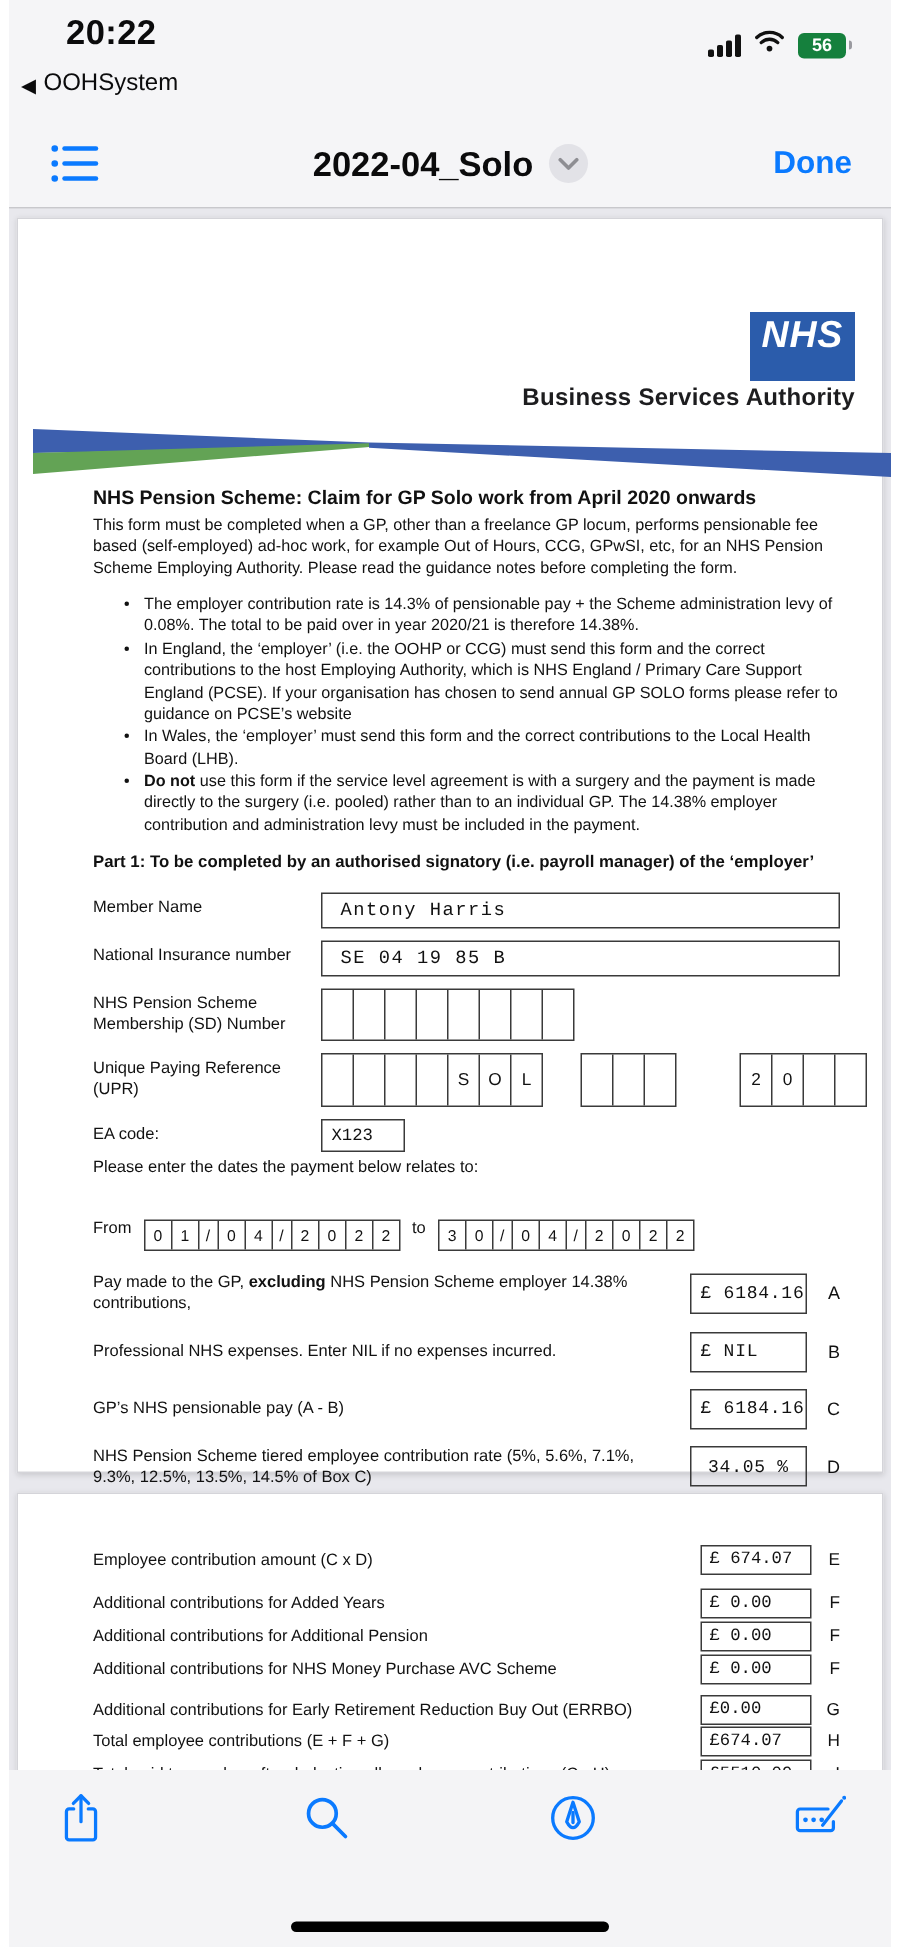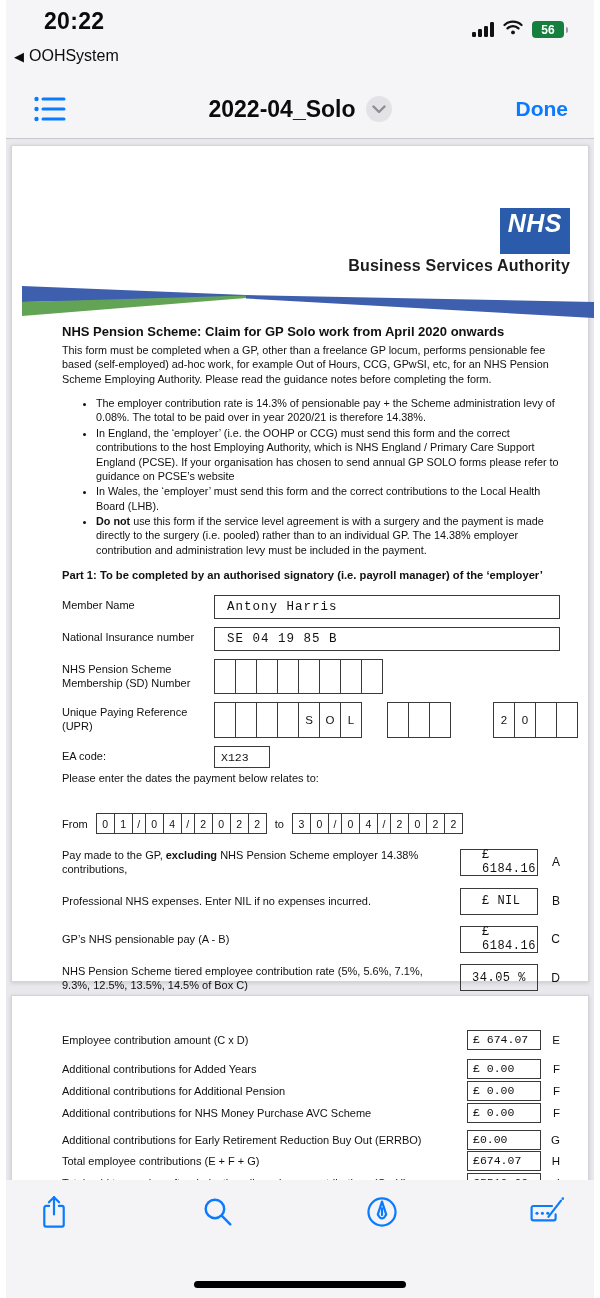--- a/index.html
+++ b/index.html
@@ -55,31 +55,31 @@
   .cells.small{height:34px;}
   .cell{width:20px;border-left:1px solid #3a3a3a;display:flex;align-items:center;justify-content:center;
         font-size:11.5px;font-family:"Liberation Sans",sans-serif;}
   .cell:first-child{border-left:none;}
   .upr-wrap{display:flex;align-items:flex-start;}
   .upr-g2{margin-left:25px;}
   .upr-g3{margin-left:42px;}
   .ea-box{border:1px solid #3a3a3a;width:48px;height:20px;display:flex;align-items:center;
           font-family:"Liberation Mono",monospace;font-size:11.5px;padding-left:6px;}
   .dates-instr{font-size:11px;margin:4px 0 8px 0;}
-  .date-row{display:flex;align-items:center;gap:8px;margin-bottom:14px;font-size:11px;margin-top:29px;}
+  .date-row{display:flex;gap:8px;margin-bottom:14px;font-size:11px;margin-top:29px;}
   .dcells{display:flex;border:1px solid #3a3a3a;height:19px;}
   .dcell{width:17px;border-left:1px solid #3a3a3a;display:flex;align-items:center;justify-content:center;
          font-size:10.5px;font-family:"Liberation Sans",sans-serif;}
   .dcell:first-child{border-left:none;}
   .dcell.slash{width:12px;}
 
   .pay-row{display:flex;align-items:center;margin-bottom:11px;}
   .pay-label{flex:1;font-size:11px;line-height:1.3;padding-right:14px;}
   .val-box{flex:none;width:78px;height:27px;border:1.5px solid #3a3a3a;display:flex;align-items:center;
-           font-family:"Liberation Mono",monospace;font-size:12px;padding-left:21px;letter-spacing:.5px;box-sizing:border-box;}
+           font-family:"Liberation Mono",monospace;font-size:12px;padding-left:6px;letter-spacing:.5px;box-sizing:border-box;}
   .val-box.center{justify-content:center;padding-left:0;}
   .row-letter{flex:none;width:14px;text-align:right;font-size:12px;margin-left:8px;}
   .p1-footer{display:flex;justify-content:flex-end;align-items:center;font-size:10.5px;margin-top:26px;padding-right:14px;gap:34px;}
 
   
   .p2-body{position:absolute;top:33px;left:50px;right:28px;}
   .prow{display:flex;align-items:center;margin-bottom:1px;height:21px;}
   .prow:nth-child(1){margin-bottom:8px;}
   .prow:nth-child(4){margin-bottom:6px;}
   .prow:nth-child(5){margin-bottom:0;}

